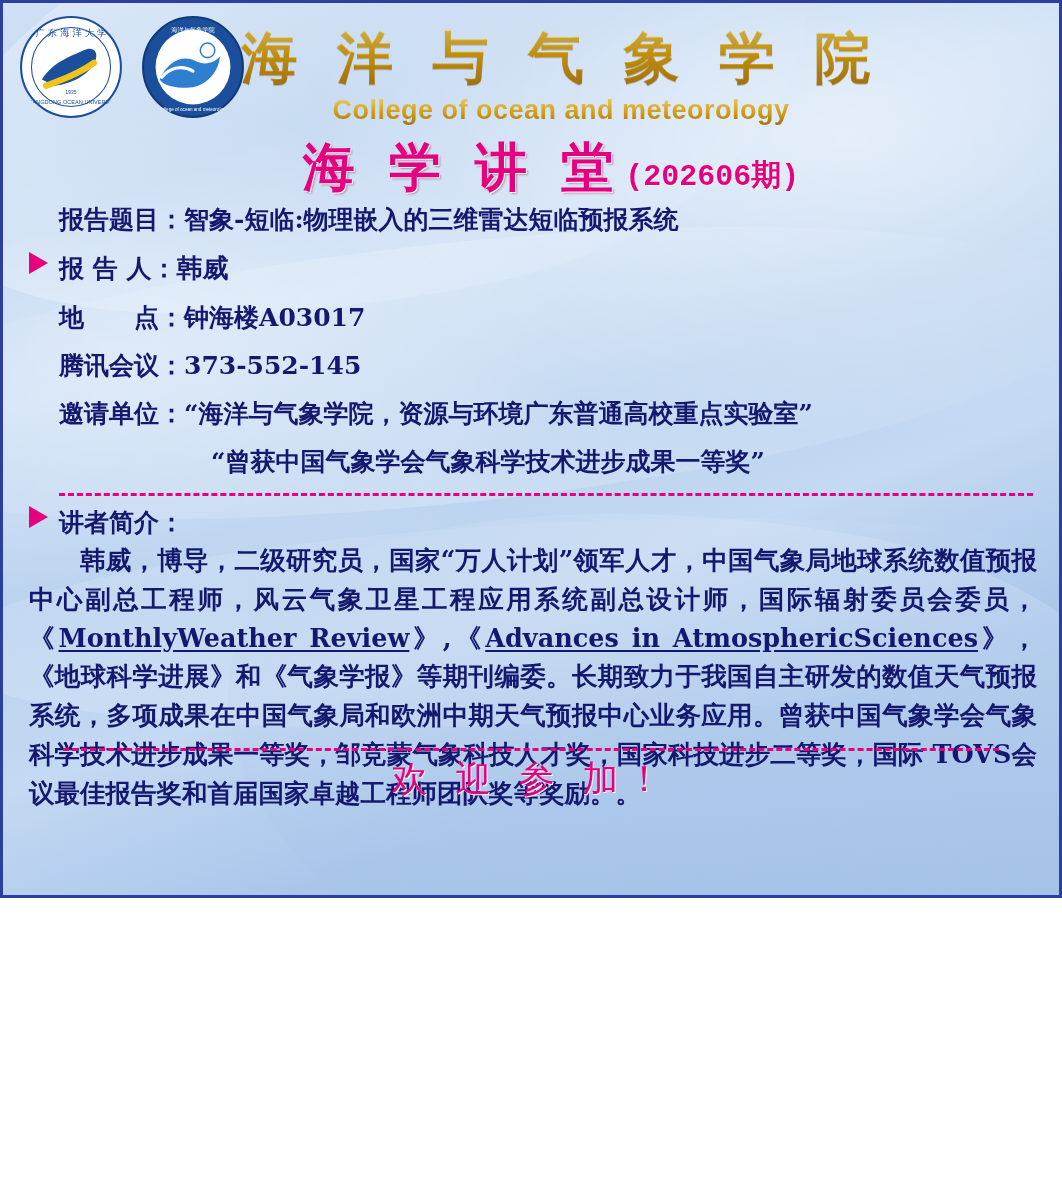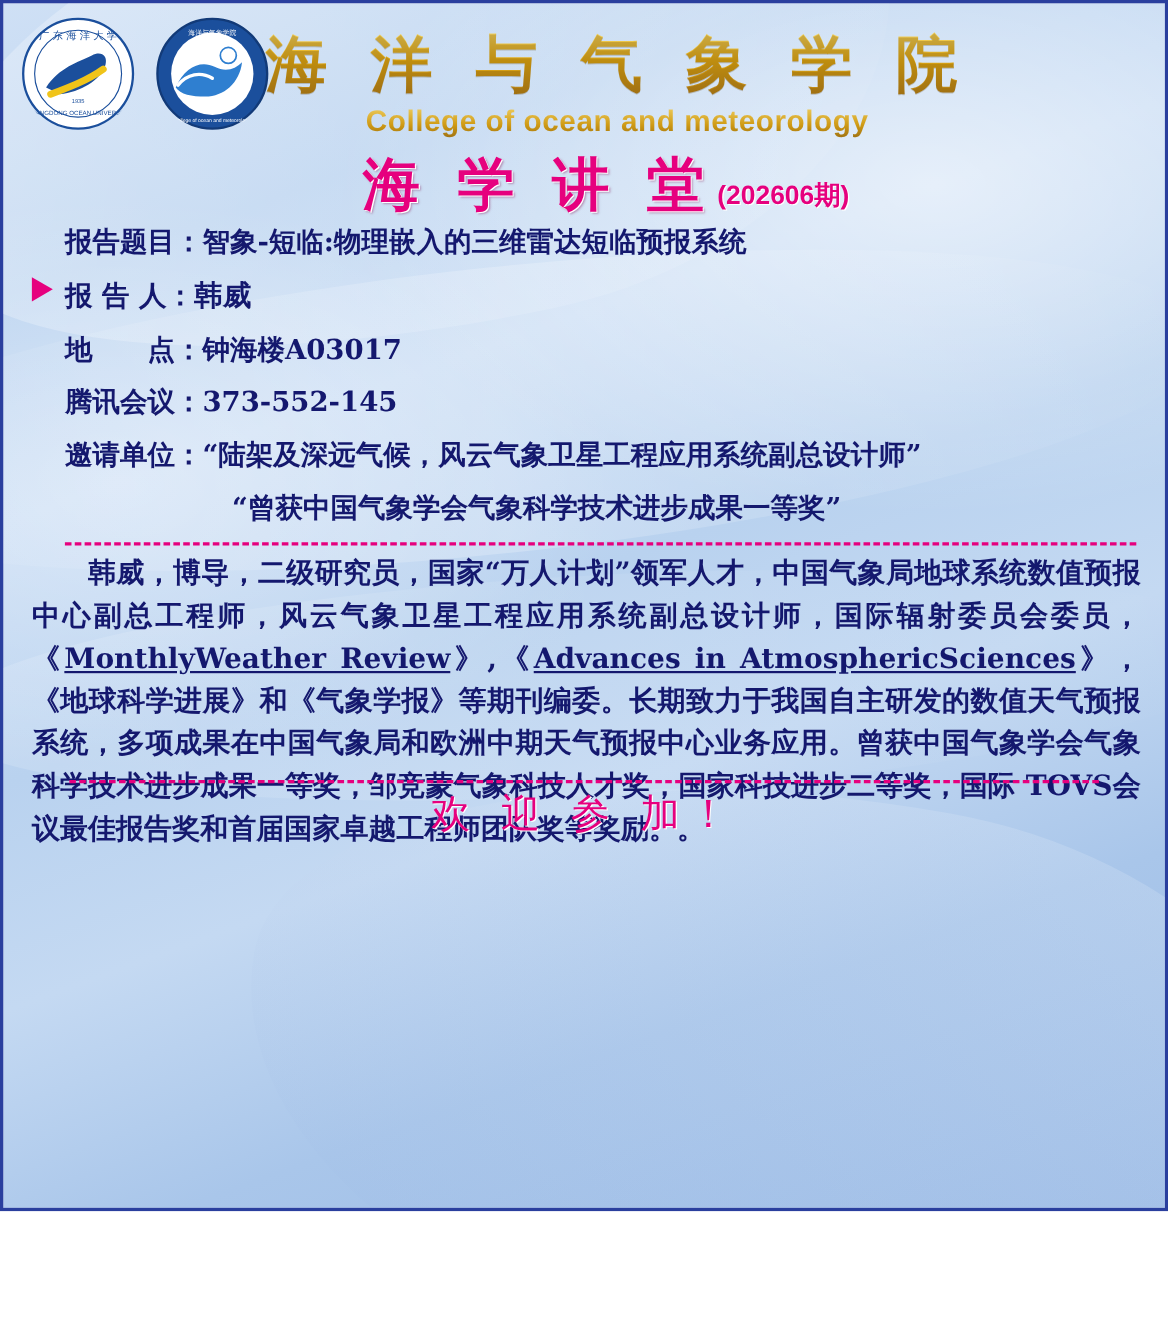--- a/index.html
+++ b/index.html
@@ -8,21 +8,21 @@
   }
   body {
     width: 1062px;
     height: 1202px;
     font-family: "Liberation Serif", serif;
     overflow: hidden;
   }
   .poster {
     position: relative;
     width: 1062px;
-    height: 1101px;
+    height: 898px;
     box-sizing: border-box;
     border: 3px solid #2a3f9e;
     background:
       radial-gradient(ellipse 900px 500px at 80% 15%, rgba(255,255,255,0.55), rgba(255,255,255,0) 60%),
       radial-gradient(ellipse 700px 400px at 10% 40%, rgba(255,255,255,0.35), rgba(255,255,255,0) 65%),
       linear-gradient(160deg, #cfe0f5 0%, #bcd4f0 18%, #c8dcf4 32%, #b9d2ef 48%, #c4d9f2 62%, #a9c6ea 78%, #9bbbe6 100%);
     overflow: hidden;
   }
   
   .swoosh {
@@ -125,22 +125,22 @@
   }
   .series-cn {
     font-family: "DejaVu Serif", serif;
     font-size: 52px;
     font-weight: bold;
     letter-spacing: 8px;
     color: #e6007e;
     text-shadow: 1px 1px 0 #fff, 2px 2px 2px rgba(120,0,70,0.35);
   }
   .series-no {
-    font-family: Liberation Sans, sans-serif;
-    font-size: 24px;
+    font-family: Liberation Mono, monospace;
+    font-size: 30px;
     font-weight: bold;
     color: #e6007e;
     text-shadow: 1px 1px 0 #fff;
   }
 
   
   .info {
     margin: 4px 0 0 0;
     padding: 0 28px 0 26px;
   }
@@ -301,31 +301,35 @@
 
       <div class="info-row">
         <div class="nob"></div>
         <div class="lab">腾讯会议：</div>
         <div class="val">373-552-145</div>
       </div>
 
       <div class="info-row">
         <div class="nob"></div>
         <div class="lab">邀请单位：</div>
-        <div class="val">“陆架及深远气候，风云气象卫星工程应用系统副总设计师”</div>
+        <div class="val">“海洋与气象学院，资源与环境广东普通高校重点实验室”</div>
       </div>
 
       <div class="info-row">
         <div class="nob"></div>
         <div class="val val-indent">“曾获中国气象学会气象科学技术进步成果一等奖”</div>
       </div>
     </div>
 
     <hr class="dashed">
 
+    <div class="bio-head">
+      <div class="bullet"><span></span></div>
+      <div class="lab">讲者简介：</div>
+    </div>
 
     <div class="bio-body">
       <span>韩威，博导，二级研究员，国家“万人计划”领军人才，中国气象局地球系统数值预报中心副总工程师，风云气象卫星工程应用系统副总设计师，国际辐射委员会委员，《</span><u>MonthlyWeather Review</u><span>》,《</span><u>Advances in AtmosphericSciences</u><span>》，《地球科学进展》和《气象学报》等期刊编委。长期致力于我国自主研发的数值天气预报系统，多项成果在中国气象局和欧洲中期天气预报中心业务应用。曾获中国气象学会气象科学技术进步成果一等奖，邹竞蒙气象科技人才奖，国家科技进步二等奖，国际 TOVS会议最佳报告奖和首届国家卓越工程师团队奖等奖励。。</span>
     </div>
 
     <div class="footer-wrap">
       <hr class="dashed-bottom">
       <div class="welcome">欢 迎 参 加！</div>
     </div>
 

